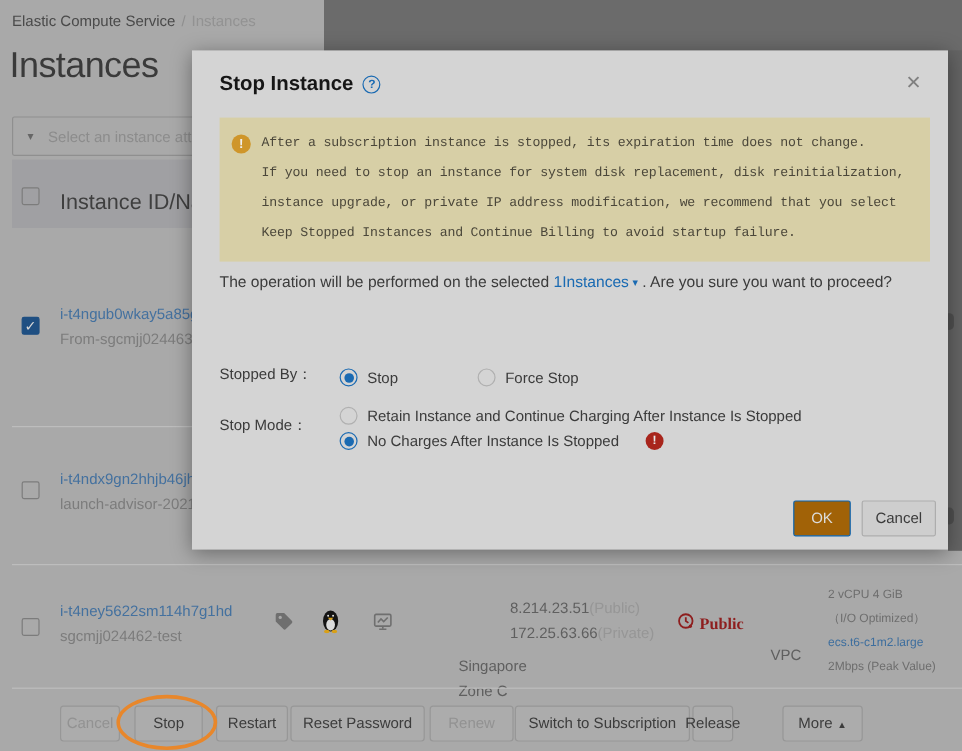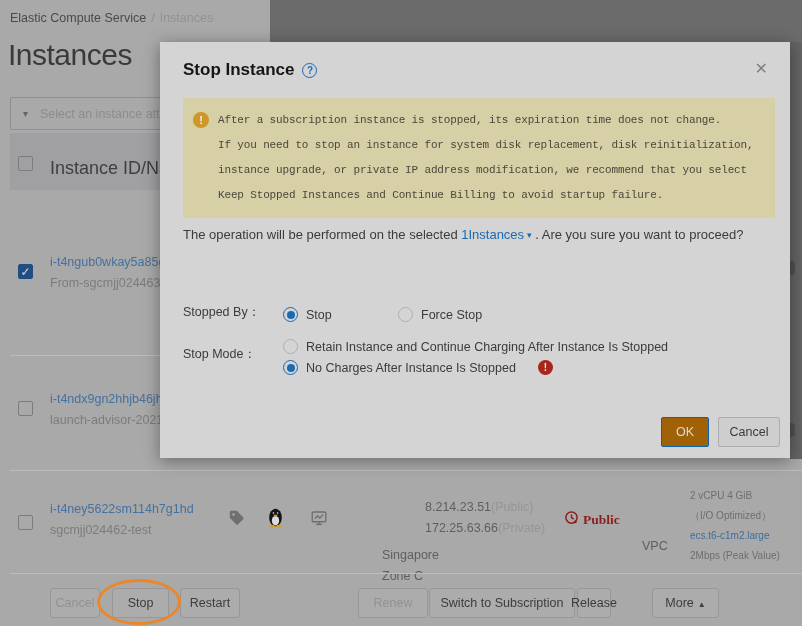--- a/index.html
+++ b/index.html
@@ -171,20 +171,21 @@
     <div>（I/O Optimized）</div>
     <div class="cfg-link">ecs.t6-c1m2.large</div>
     <div>2Mbps (Peak Value)</div>
   </div>
 
   <div class="abs sepline" style="top:573px;"></div>
 
   <div class="btn disabled" style="left:50px;width:50px;">Cancel</div>
   <div class="btn" style="left:112px;width:57px;">Stop</div>
   <div class="btn" style="left:180px;width:60px;">Restart</div>
+  <div class="btn" style="left:242px;width:112px;">Reset Password</div>
   <div class="btn disabled" style="left:358px;width:70px;">Renew</div>
   <div class="btn" style="left:429px;width:146px;">Switch to Subscription</div>
   <div class="btn" style="left:577px;width:34px;">Release</div>
   <div class="btn" style="left:652px;width:67px;">
     <span>More</span>
     <span class="caret-up">▲</span>
   </div>
   <div class="abs annotation"></div>
 
   <div class="abs dark-top"></div>

